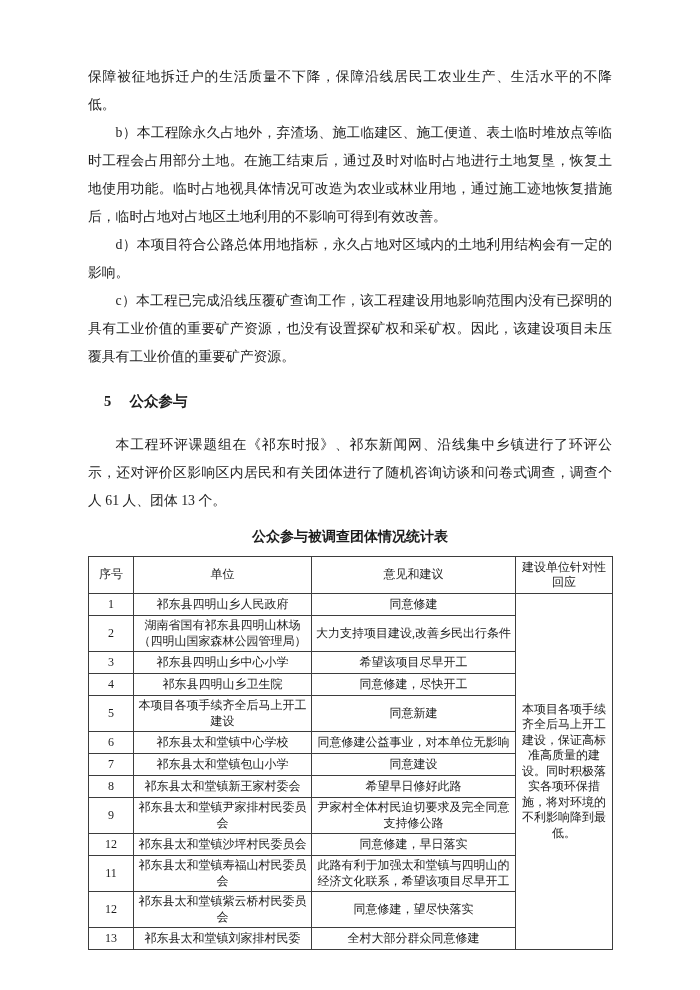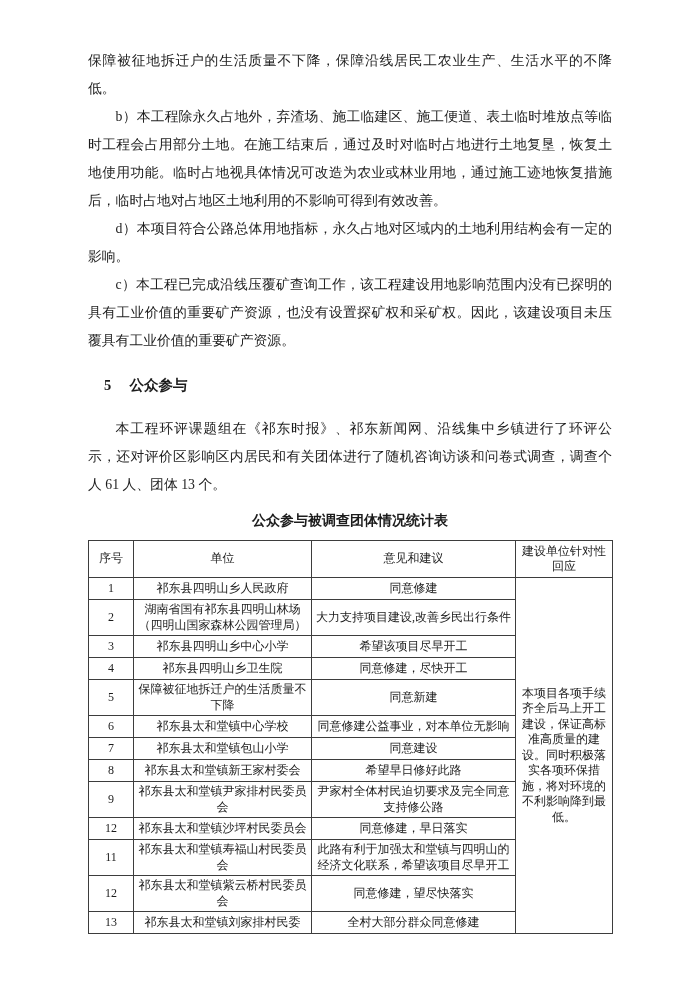--- a/index.html
+++ b/index.html
@@ -9,21 +9,21 @@
   }
   body {
     width: 700px;
     height: 990px;
     overflow: hidden;
   }
   .page {
     box-sizing: border-box;
     width: 700px;
     height: 990px;
-    padding: 47px 88px 0 88px;
+    padding: 63px 88px 0 88px;
     font-family: "Liberation Serif", "DejaVu Serif", serif;
     color: #1c1c1c;
   }
   .para {
     margin: 0;
     font-size: 13.8px;
     line-height: 28px;
     text-align: justify;
   }
   .indent { text-indent: 2em; }
@@ -112,21 +112,21 @@
         <td>祁东县四明山乡中心小学</td>
         <td>希望该项目尽早开工</td>
       </tr>
       <tr>
         <td>4</td>
         <td>祁东县四明山乡卫生院</td>
         <td>同意修建，尽快开工</td>
       </tr>
       <tr>
         <td>5</td>
-        <td>保障被征地拆迁户的生活质量不下降</td>
+        <td>本项目各项手续齐全后马上开工建设</td>
         <td>同意新建</td>
       </tr>
       <tr>
         <td>6</td>
         <td>祁东县太和堂镇中心学校</td>
         <td>同意修建公益事业，对本单位无影响</td>
       </tr>
       <tr>
         <td>7</td>
         <td>祁东县太和堂镇包山小学</td>

